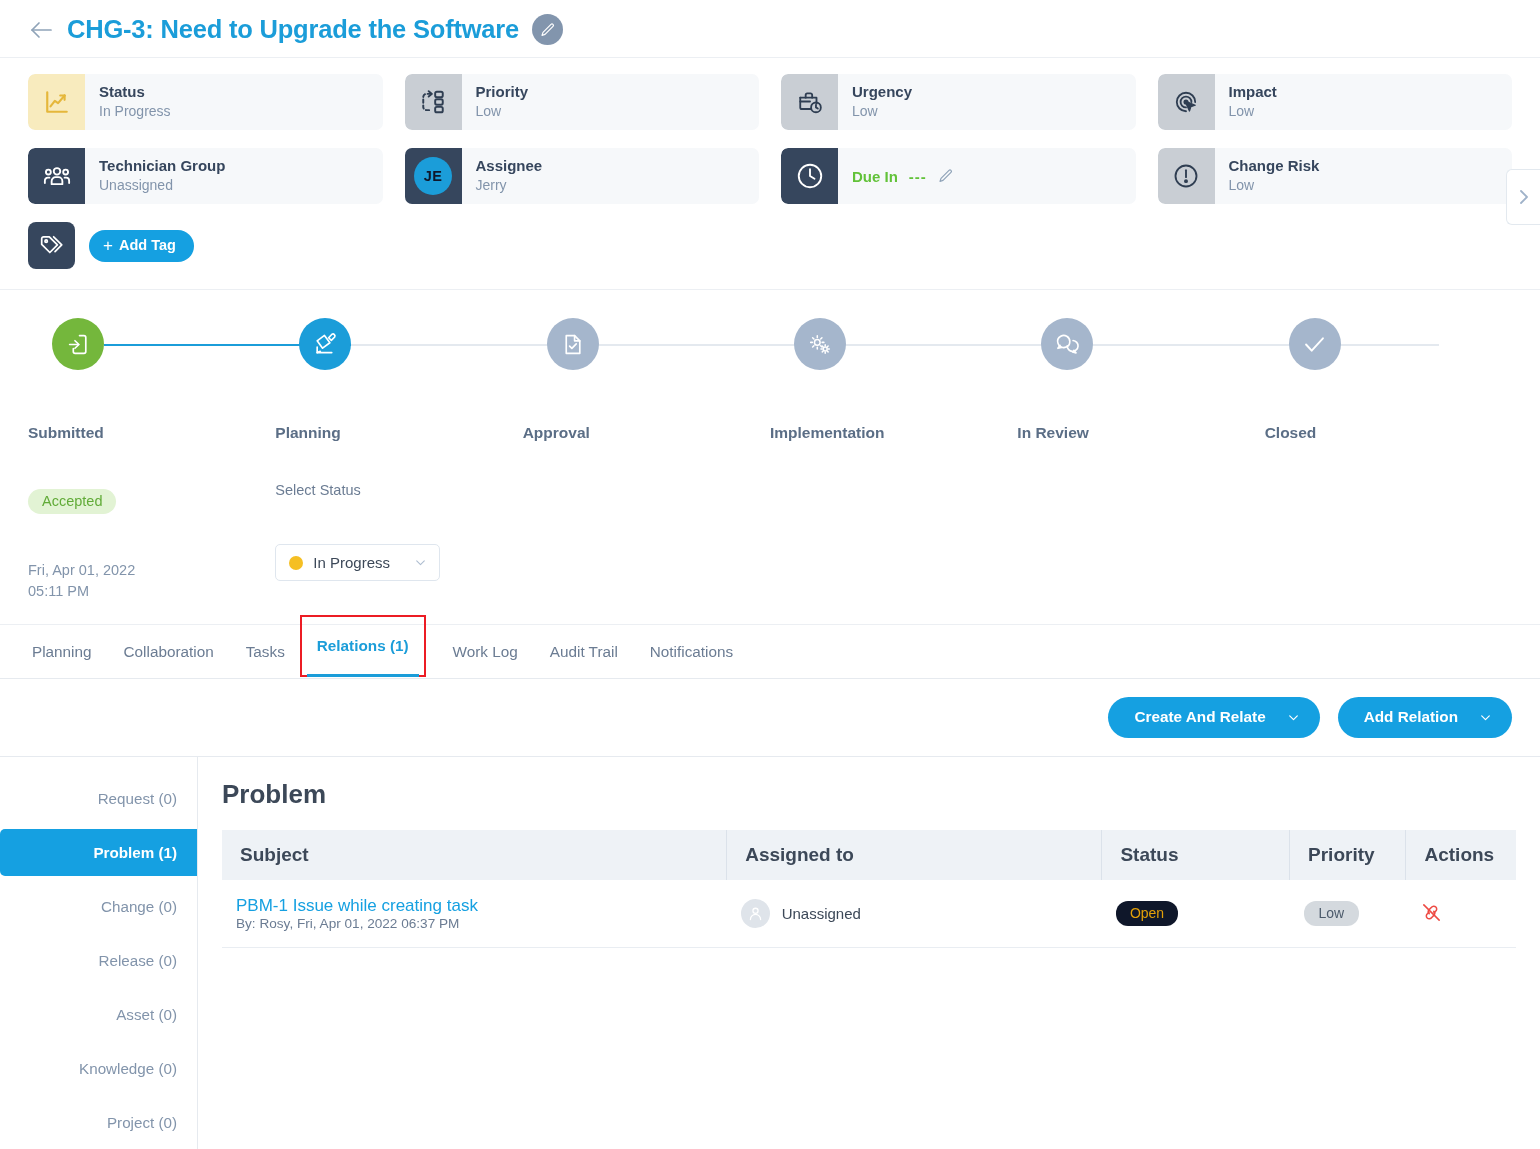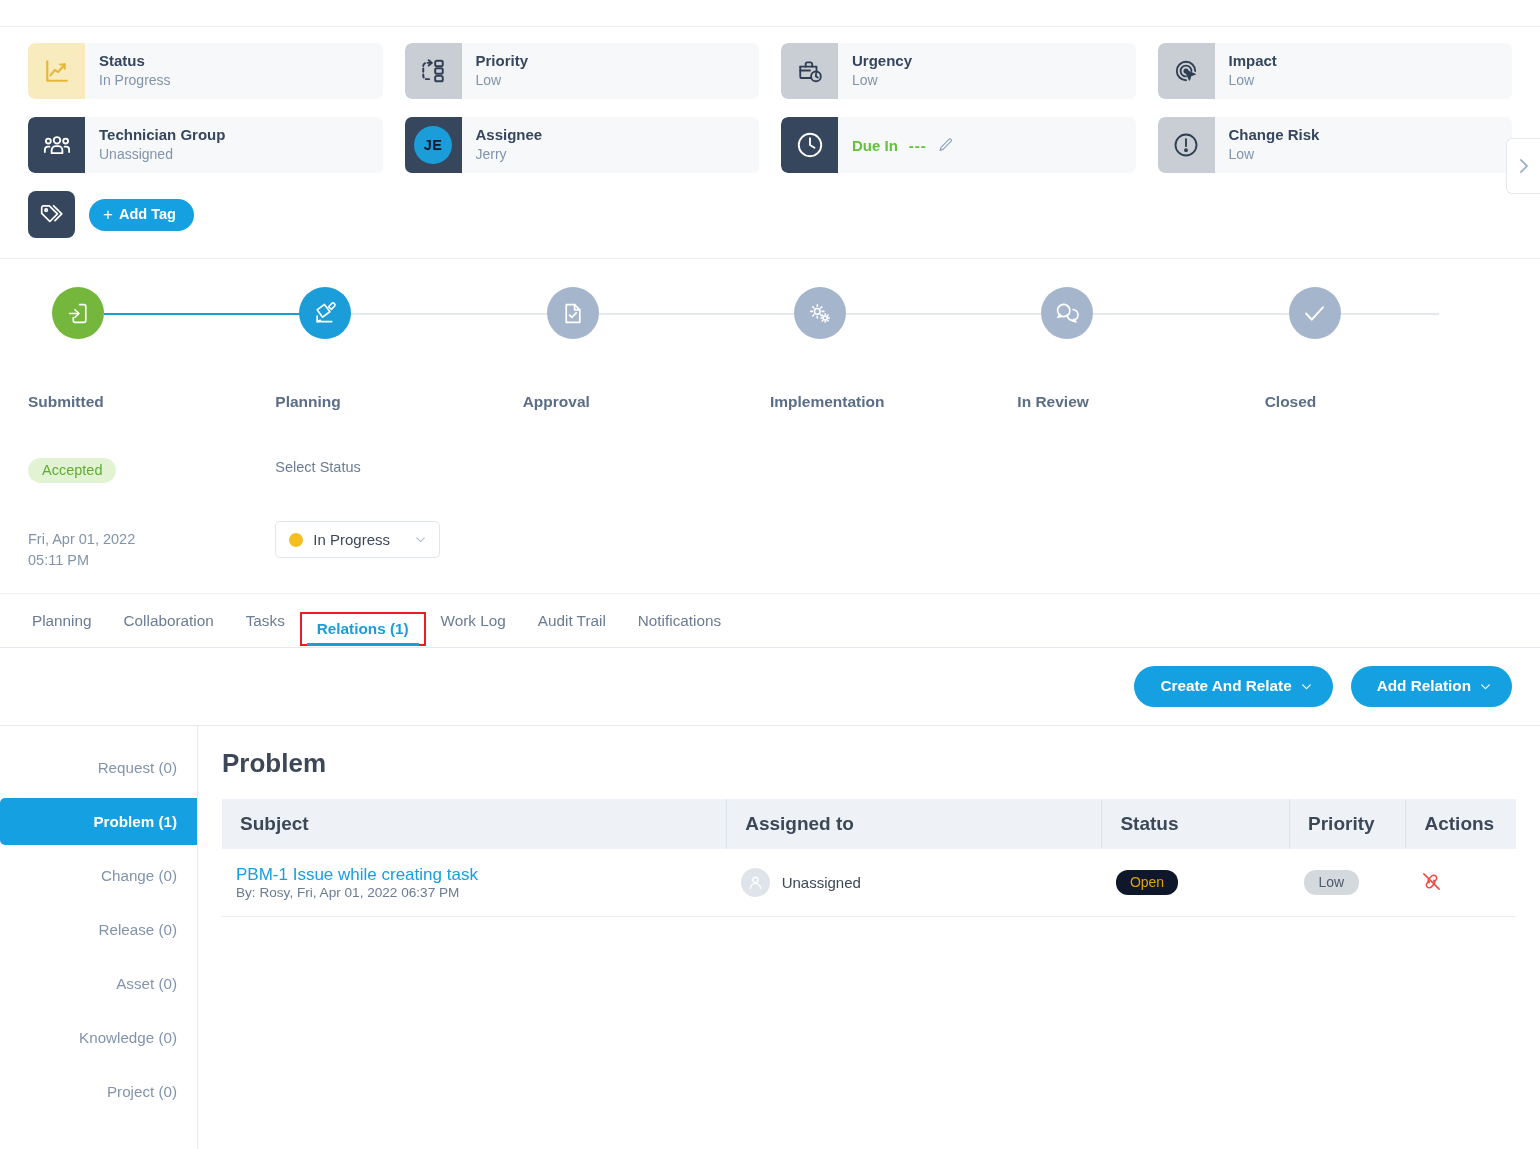--- a/index.html
+++ b/index.html
@@ -226,21 +226,21 @@
     font-size: 14.5px;
   }
   .step-date {
     margin-top: 9px;
     font-size: 14.5px;
     color: #8294ab;
     max-width: 140px;
     line-height: 1.45;
   }
   .select-status-label {
-    margin-top: 11px;
+    margin-top: 3px;
     font-size: 14.5px;
     color: #6b7c93;
   }
   .status-select {
     margin-top: 9px;
     border: 1px solid #dfe6ee;
     border-radius: 5px;
     background: #ffffff;
     padding: 9px 12px 9px 13px;
     display: inline-flex; align-items: center; gap: 10px;
@@ -289,40 +289,40 @@
   .tab.active::after {
     content: "";
     position: absolute;
     left: 6px; right: 6px; bottom: -1px;
     height: 3px;
     background: #1b9dd9;
   }
   .tab.highlight {
     outline: 2px solid #ec1c24;
     outline-offset: -1px;
-    margin: 4px 0 2px 0;
-    height: 32px;
+    margin: 4px 12px 2px 0;
+    height: 60px;
   }
 
   
   .action-bar {
     padding: 18px 28px 18px 28px;
     display: flex; justify-content: flex-end; gap: 18px;
     border-bottom: 1px solid #e6eaef;
   }
   .pill-btn {
     background: #15a0e1;
     color: #ffffff;
     border: none;
     border-radius: 22px;
     padding: 11px 20px 12px 26px;
     font-size: 15.3px;
     font-weight: 700;
     font-family: inherit;
-    display: inline-flex; align-items: center; gap: 8px;
+    display: inline-flex; align-items: center; gap: 21px;
     cursor: pointer;
   }
 
   
   .relations-body {
     display: flex;
     min-height: 430px;
   }
   .rel-sidebar {
     width: 198px;
@@ -422,20 +422,34 @@
     display: inline-flex;
   }
   svg { display: block; }
 </style>
 </head>
 <body>
 
 <div class="page">
 
   <div class="header">
+    <div class="title-row">
+      <div class="back-arrow">
+        <svg width="22" height="18" viewBox="0 0 22 18" fill="none" stroke="currentColor" stroke-width="1.7" stroke-linecap="round" stroke-linejoin="round">
+          <line x1="21" y1="9" x2="2" y2="9"></line>
+            <polyline points="9,2 2,9 9,16"></polyline>
+        </svg>
+      </div>
+      <div class="page-title">CHG-3: Need to Upgrade the Software</div>
+      <div class="edit-pill">
+        <svg width="16" height="16" viewBox="0 0 24 24" fill="none" stroke="#ffffff" stroke-width="1.8" stroke-linecap="round" stroke-linejoin="round">
+          <path d="M16.5 3.5a2.1 2.1 0 013 3L7.5 18.5 3 20l1.5-4.5z"></path>
+        </svg>
+      </div>
+    </div>
   </div>
 
   <div class="props-wrap">
     <div class="props-grid">
 
       <div class="prop-card">
         <div class="prop-icon yellow">
           <svg width="26" height="26" viewBox="0 0 24 24" fill="none" stroke="currentColor" stroke-width="2" stroke-linecap="round" stroke-linejoin="round">
             <polyline points="3,3 3,21 21,21"></polyline>
               <polyline points="6,16 10,11 13,13 19,6"></polyline>

